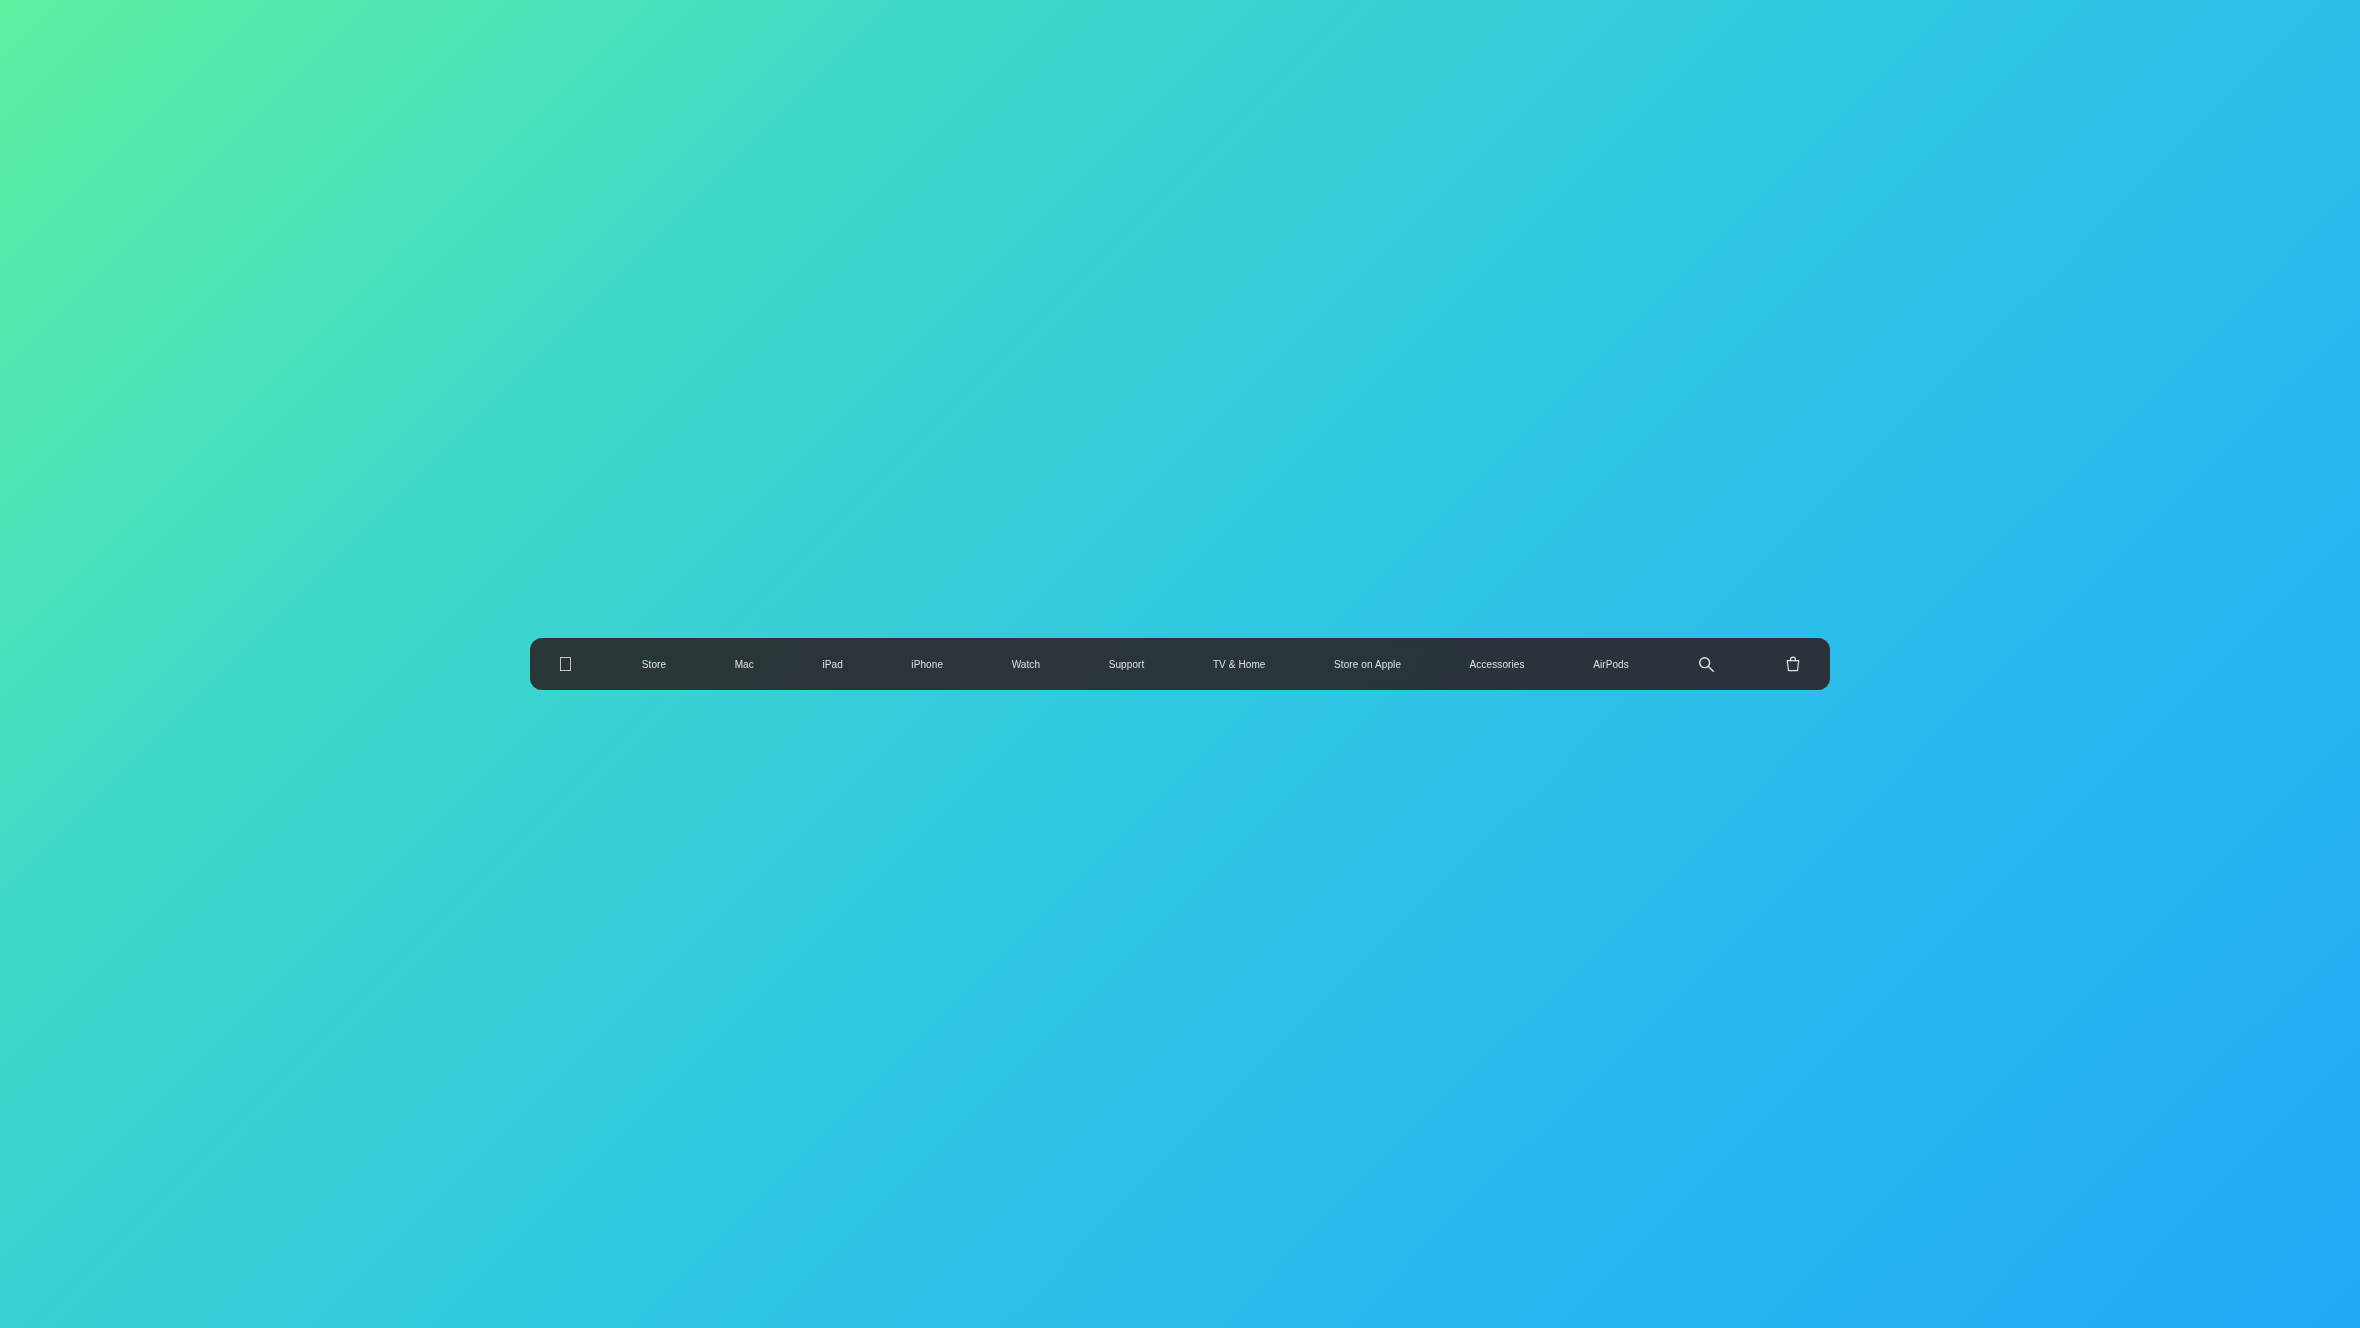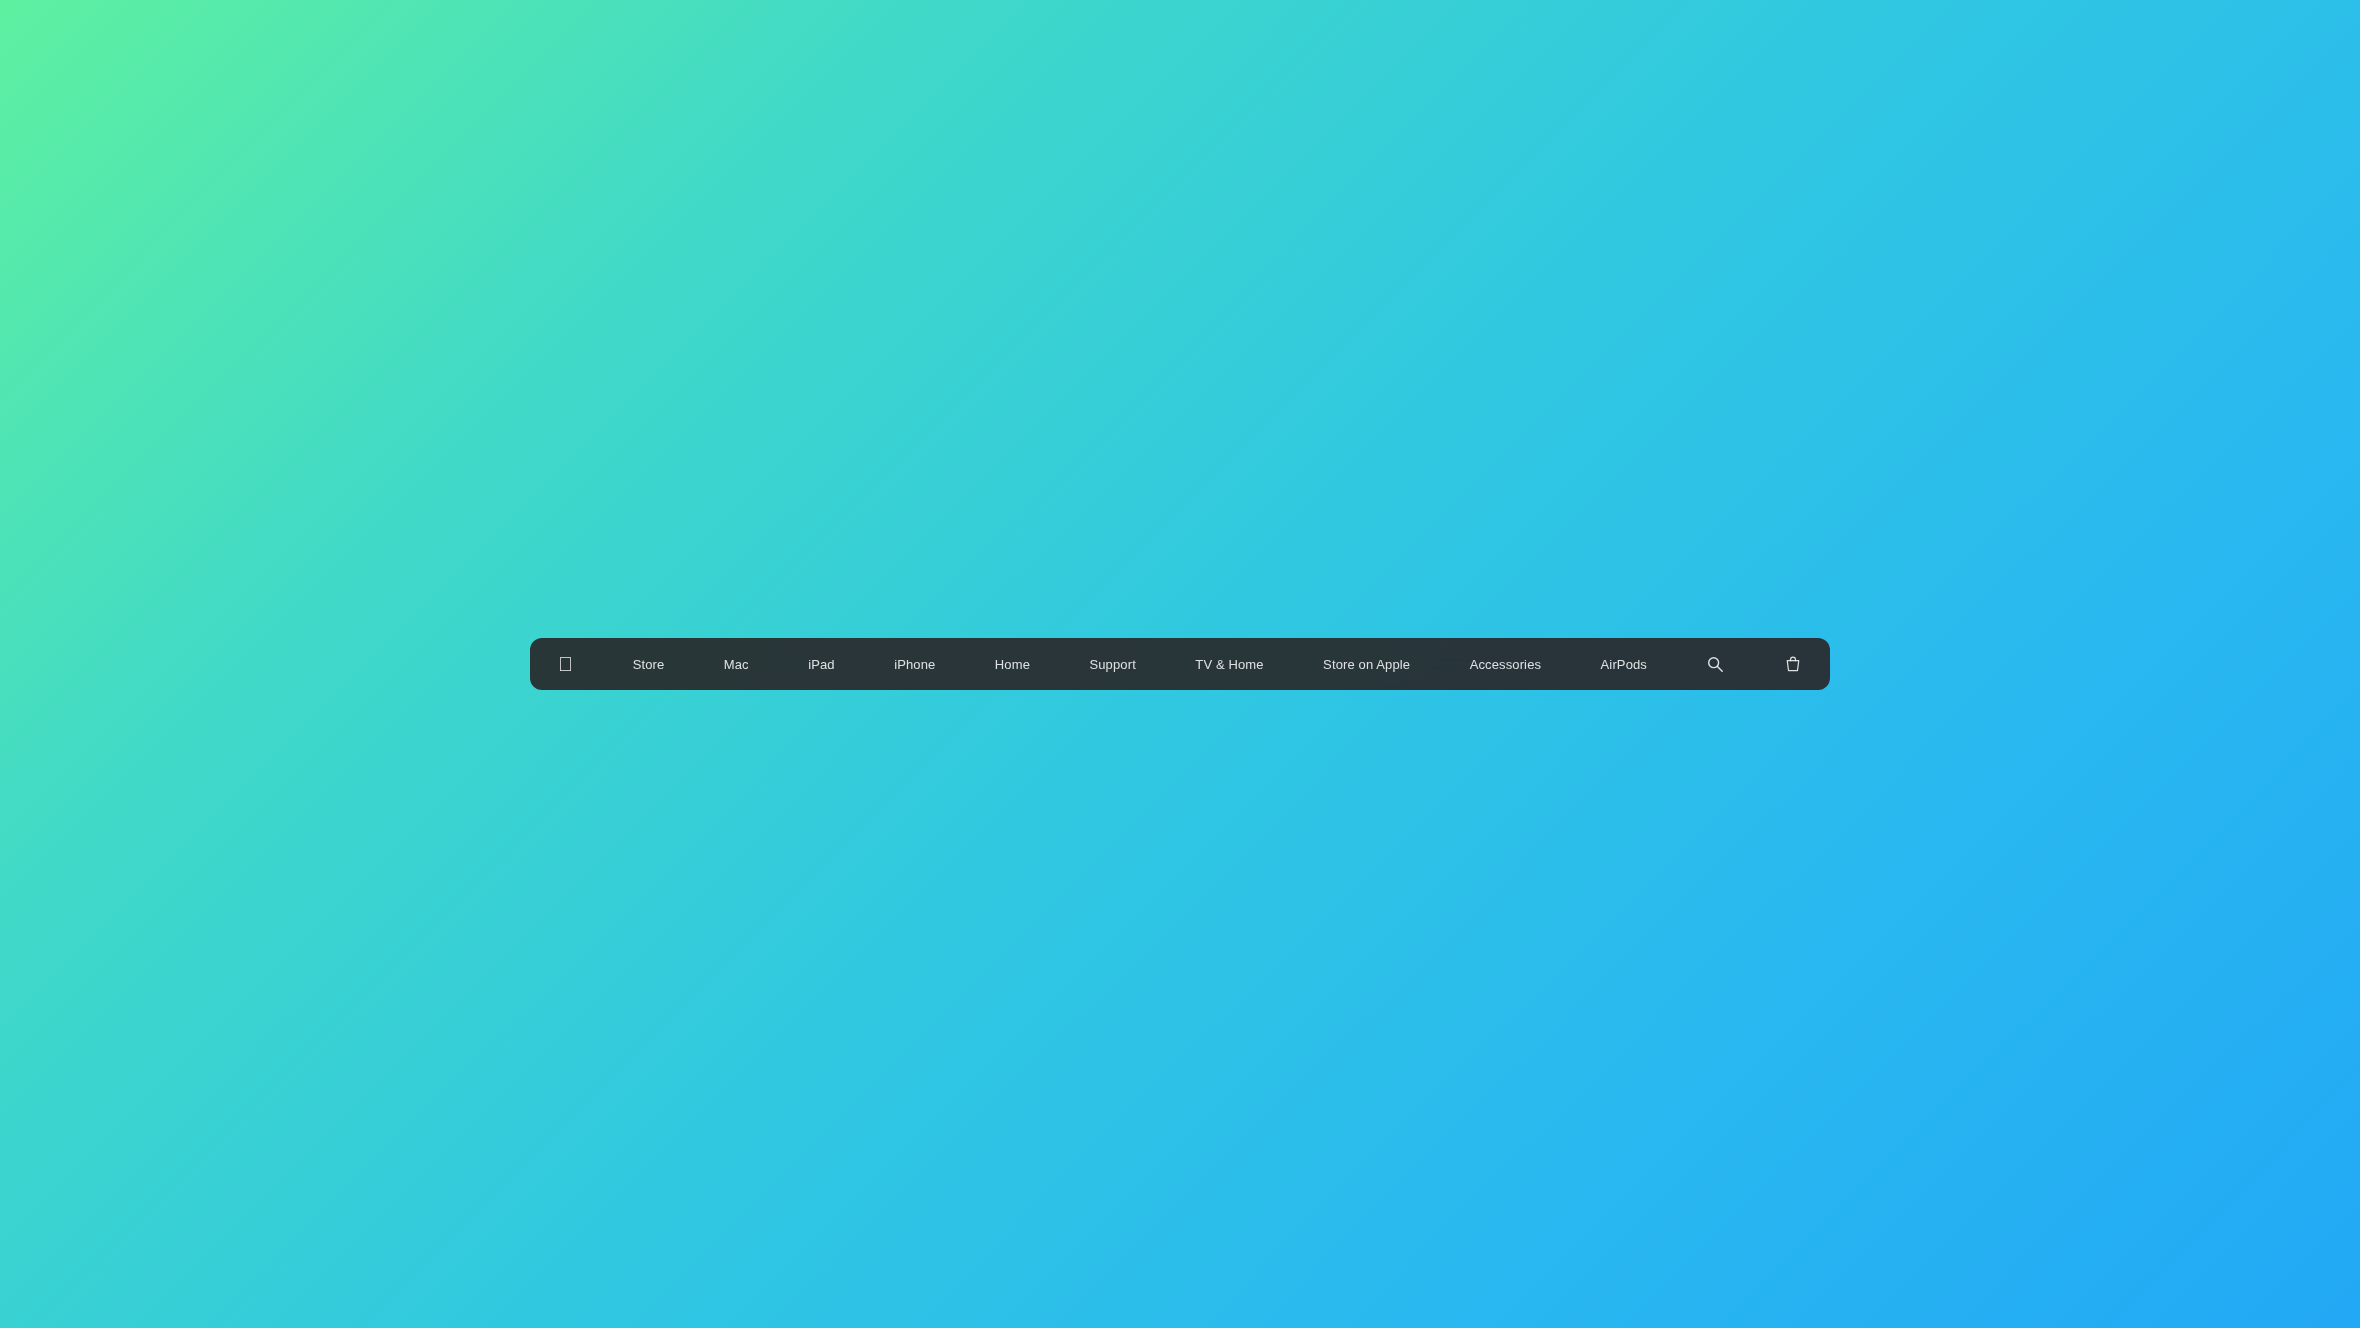--- a/index.html
+++ b/index.html
@@ -52,21 +52,21 @@
 
     .nav-item {
       display: flex;
       align-items: center;
       justify-content: center;
     }
 
     .nav-link {
       color: rgba(255, 255, 255, 0.85);
       text-decoration: none;
-      font-size: 13px;
+      font-size: 10px;
       font-weight: 400;
       letter-spacing: 0.01em;
       cursor: pointer;
       transition: color 0.2s;
       white-space: nowrap;
     }
 
     .apple-logo {
       font-size: 20px;
       color: rgba(255, 255, 255, 0.9);
@@ -108,21 +108,21 @@
 
     <li class="nav-item">
       <a class="nav-link">iPad</a>
     </li>
 
     <li class="nav-item">
       <a class="nav-link">iPhone</a>
     </li>
 
     <li class="nav-item">
-      <a class="nav-link">Home</a>
+      <a class="nav-link">Watch</a>
     </li>
 
     <li class="nav-item">
       <a class="nav-link">Support</a>
     </li>
 
     <li class="nav-item">
       <a class="nav-link">TV &amp; Home</a>
     </li>
 

